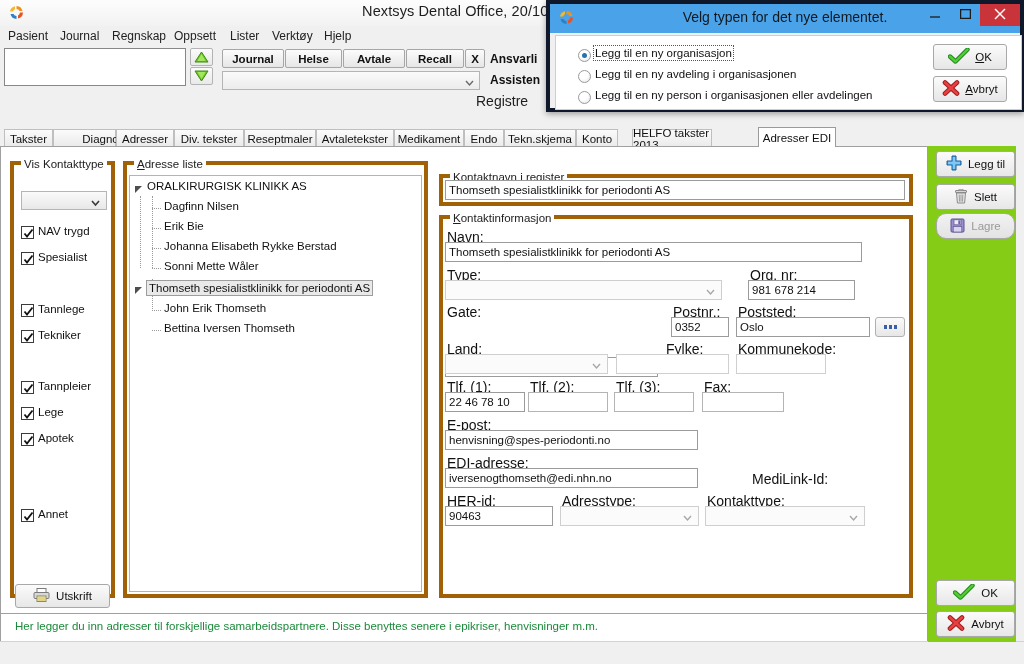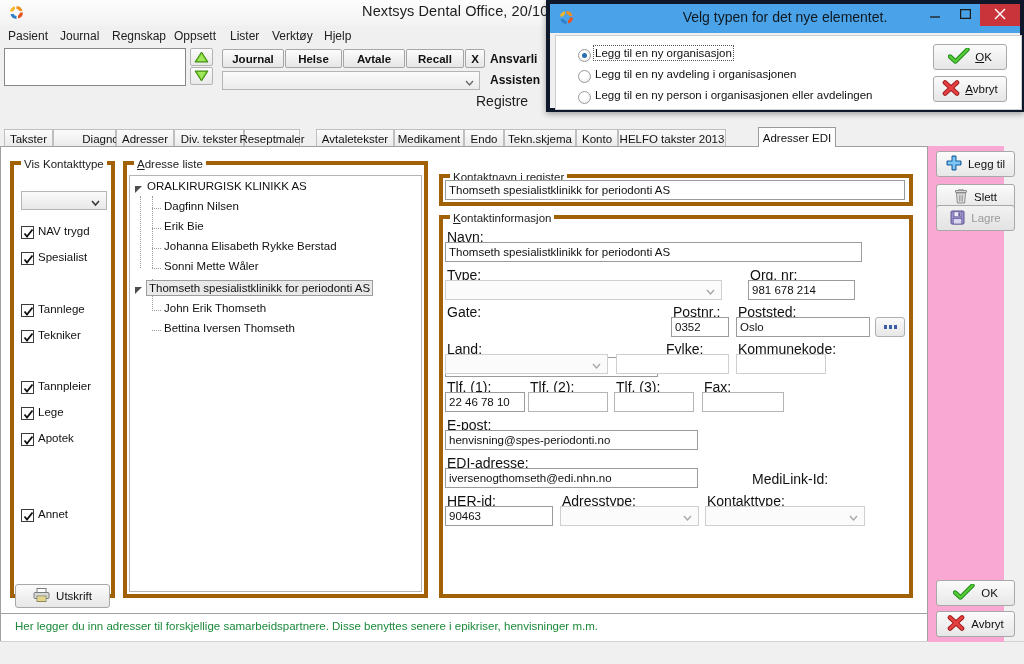--- a/index.html
+++ b/index.html
@@ -166,21 +166,21 @@
   }
   .fcombo .chev { position:absolute; right:6px; top:4px; }
 
   .ellipsisbtn {
     position:absolute; background:linear-gradient(#fafafa,#e7e7e7);
     border:1px solid #b0b0b0; box-sizing:border-box; border-radius:3px;
     display:flex; align-items:center; justify-content:center;
   }
 
   
-  .rightcol { position:absolute; left:928px; top:146px; width:76px; height:496px; background:#f9a8d4;text-align:center; }
+  .rightcol { position:absolute; left:928px; top:146px; width:88px; height:496px; background:#84cc16;text-align:center; }
 
   
   .dlg {
     position:absolute; left:546px; top:0px; width:478px; height:112px;
     background:#f0f0f0;
     border:4px solid #0f172a; box-sizing:border-box;
     box-shadow:0 2px 6px rgba(0,0,0,.35);
     z-index:50;
   }
   .dlgtitle {
@@ -284,27 +284,27 @@
     <span class="boldlbl" style="left:490px; top:7px;">Ansvarli</span>
     <span class="boldlbl" style="left:490px; top:28px;">Assisten</span>
     <span class="registre">Registre</span>
   </div>
 
   <div class="tabstrip">
     <div class="tab" style="left:4px;   width:49px;">Takster</div>
     <div class="tab" style="left:53px;  width:63px;padding-left:48px;">Diagnoser</div>
     <div class="tab" style="left:116px; width:58px;">Adresser</div>
     <div class="tab" style="left:174px; width:70px;">Div. tekster</div>
-    <div class="tab" style="left:244px; width:56px;">Reseptmaler</div>
+    <div class="tab" style="left:244px; width:72px;">Reseptmaler</div>
     <div class="tab" style="left:316px; width:78px;">Avtaletekster</div>
     <div class="tab" style="left:394px; width:70px;">Medikament</div>
     <div class="tab" style="left:464px; width:40px;">Endo</div>
     <div class="tab" style="left:504px; width:72px;">Tekn.skjema</div>
     <div class="tab" style="left:576px; width:42px;">Konto</div>
-    <div class="tab" style="left:618px; width:108px;">HELFO takster 2013</div>
+    <div class="tab" style="left:632px; width:80px;">HELFO takster 2013</div>
     <div class="tab active" style="left:718px; width:78px;margin-left:40px;">Adresser EDI</div>
   </div>
 
   <div class="bodypanel">
 
     <div class="group" style="left:9px; top:14px; width:105px; height:437px;">
       <span class="glbl">Vis Kontakttype</span>
     </div>
 
     <div class="vcombo" style="left:20px; top:44px; width:86px; height:19px;">
@@ -549,21 +549,21 @@
           <rect x="5" y="0.2" width="4" height="1.4" fill="#d0d0d0" stroke="#8a8a8a" stroke-width=".7"></rect>
           <path d="M2.5 4 L11.5 4 L10.6 14 L3.4 14 Z" fill="#e6e6e6" stroke="#8a8a8a"></path>
           <line x1="5.2" y1="5.6" x2="5.5" y2="12.6" stroke="#9d9d9d"></line>
           <line x1="7" y1="5.6" x2="7" y2="12.6" stroke="#9d9d9d"></line>
           <line x1="8.8" y1="5.6" x2="8.5" y2="12.6" stroke="#9d9d9d"></line>
         </svg>
       </span>
       <span class="bl">Slett</span>
     </div>
 
-    <div class="btn3d disabled" style="left:8px; top:59px; width:79px; height:26px;">
+    <div class="btn3d disabled" style="left:8px; top:67px; width:79px; height:26px;border-radius:10px;">
       <span>
         <svg width="15" height="15" viewBox="0 0 15 15">
           <rect x="1" y="1" width="13" height="13" rx="1" fill="#9b8fd0" stroke="#5e5590"></rect>
           <rect x="4" y="1.8" width="7" height="5" fill="#eeeaf8" stroke="#5e5590" stroke-width=".7"></rect>
           <rect x="8.3" y="2.4" width="2" height="3.8" fill="#6b62a0"></rect>
           <rect x="3.2" y="8.5" width="8.6" height="5.5" fill="#d9d4ef" stroke="#5e5590" stroke-width=".7"></rect>
         </svg>
       </span>
       <span class="bl">Lagre</span>
     </div>

